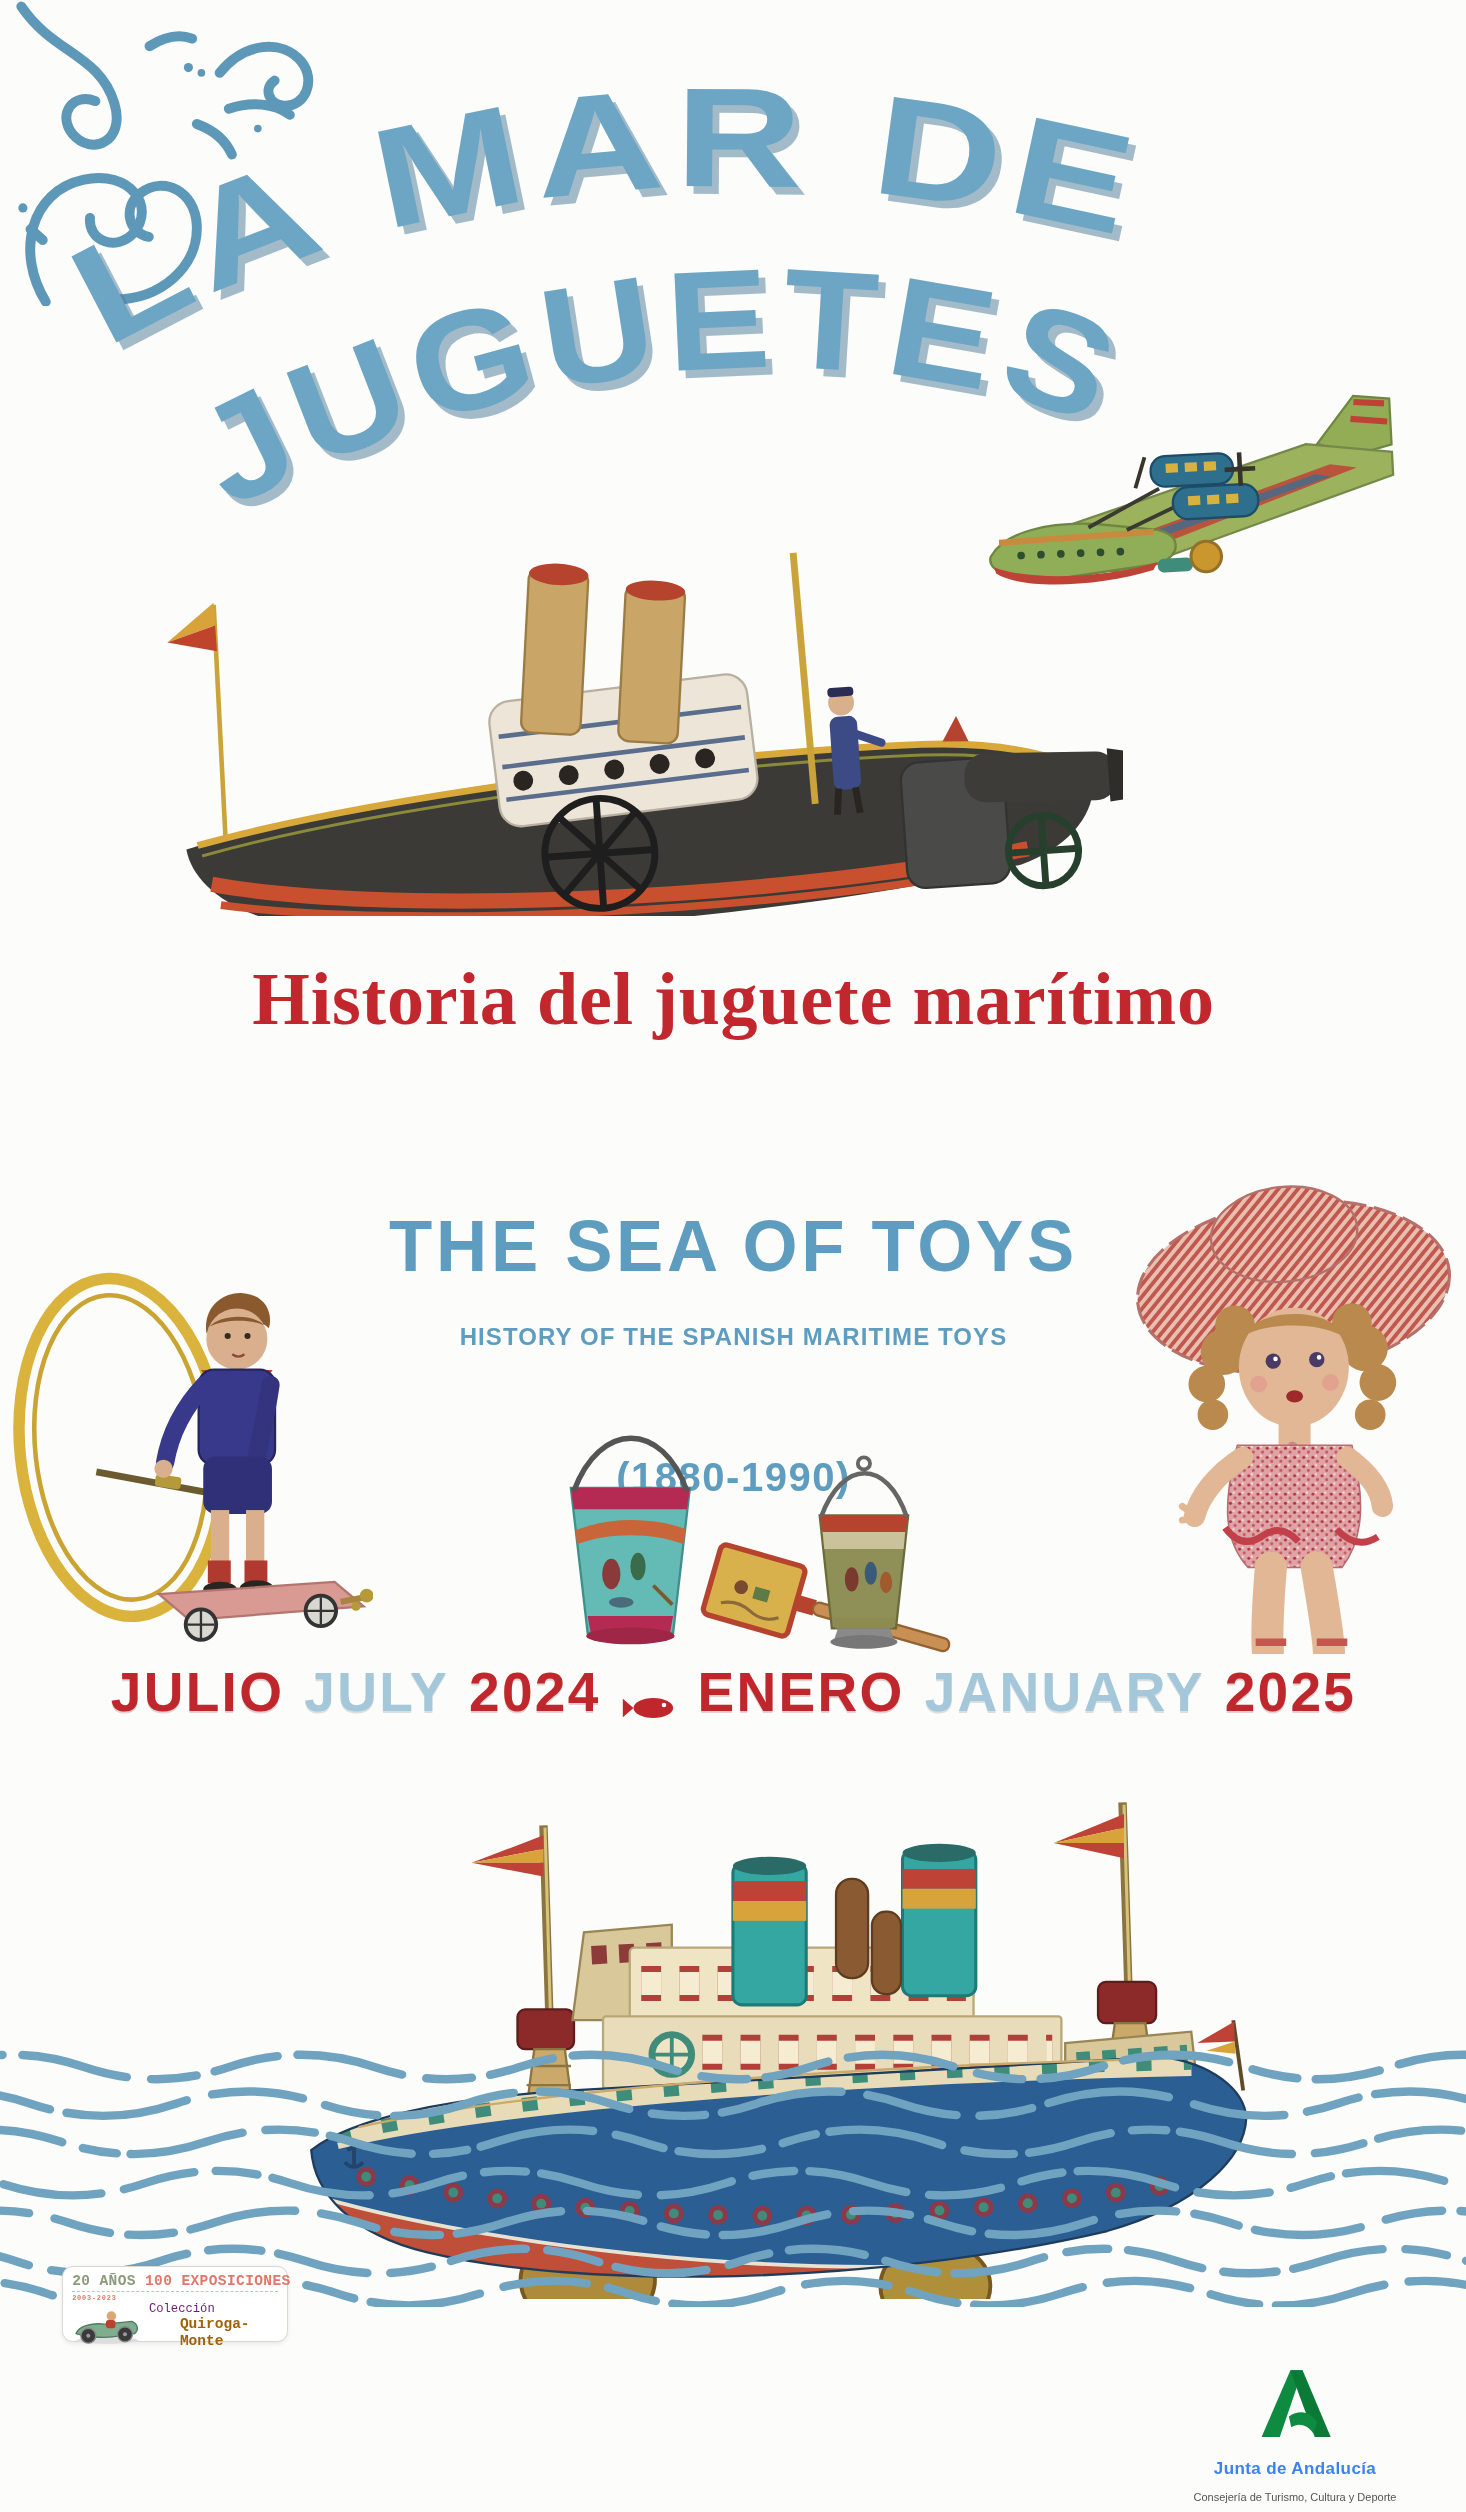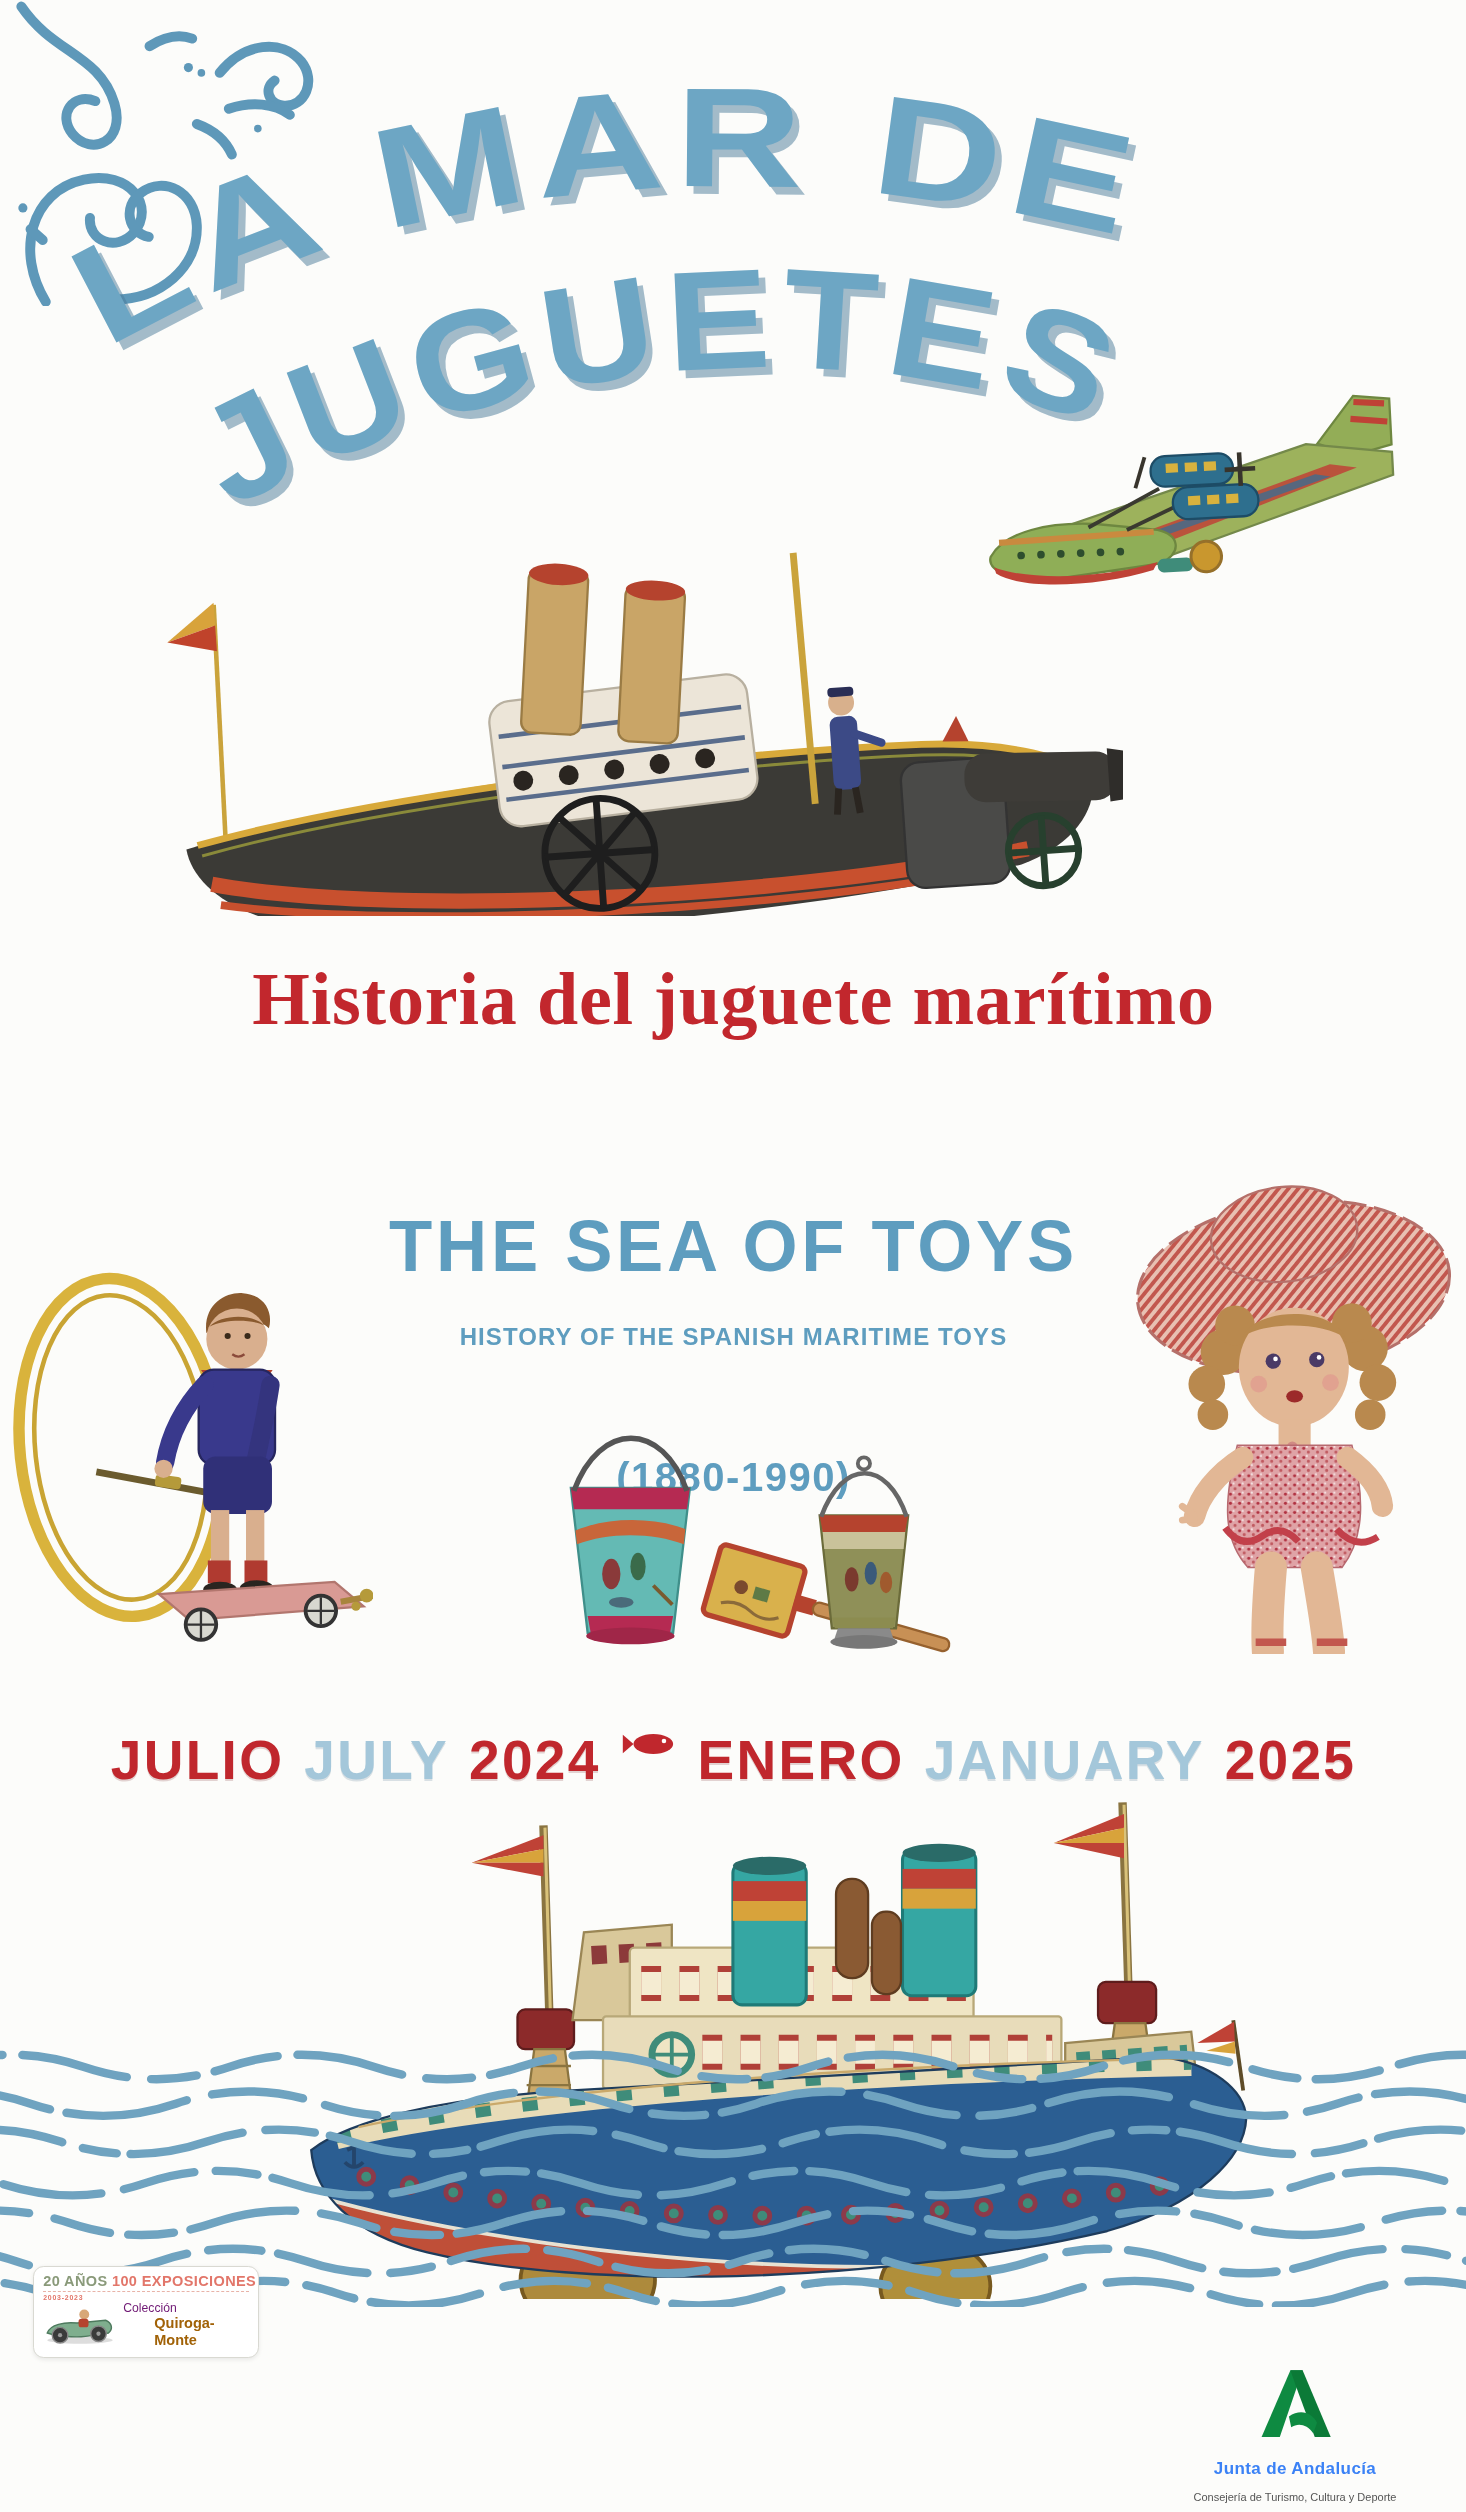--- a/index.html
+++ b/index.html
@@ -22,31 +22,31 @@
   }
   .subheading-en{
     top:1323px;font-weight:700;font-size:24px;color:#5e9dbf;letter-spacing:1.1px;
   }
   .subheading-years{
     top:1455px;font-weight:700;font-size:40px;color:#5e9dbf;letter-spacing:1.5px;
   }
 
   
   .dates-row{
-    top:1728px;display:flex;justify-content:center;align-items:flex-start;
+    top:1660px;display:flex;justify-content:center;align-items:flex-end;
     gap:20px;font-weight:700;font-size:55px;letter-spacing:2.3px;
   }
   .d-red{color:#c0272d;text-shadow:0 1.5px 0 rgba(110,20,20,.18);}
   .d-blue{color:#a4c7da;text-shadow:0 1.5px 0 rgba(60,100,130,.18);}
 
   
   .quiroga-card{
-    left:33px;top:2266px;width:226px;height:92px;background:#fff;
+    left:62px;top:2266px;width:226px;height:76px;background:#fff;
     border:1.5px solid #d9d9d2;border-radius:10.7px;box-shadow:0 1.5px 4.6px rgba(0,0,0,.08);
-    padding:6.1px 9.2px 4.6px 9.2px;box-sizing:border-box;
+    padding:6.1px 9.2px 4.6px 9.2px;box-sizing:border-box;font-family:Liberation Mono, monospace;
   }
   .q-head{font-weight:700;font-size:14.5px;letter-spacing:0.4px;white-space:nowrap;}
   .q-green{color:#8a9a7a;}
   .q-salmon{color:#e2766a;}
   .q-divider{border-bottom:1.5px dashed #e8b3a8;margin:2.3px 0 1.5px 0;}
   .q-years{font-size:6.9px;font-weight:700;color:#e2766a;letter-spacing:0.8px;}
   .q-body{display:flex;align-items:center;gap:6.1px;}
   .q-col{line-height:1.15;}
   .q-collection{font-size:12.2px;color:#701a75;}
   .q-name{font-size:14.5px;font-weight:700;color:#a16207;margin-left:31px;}

